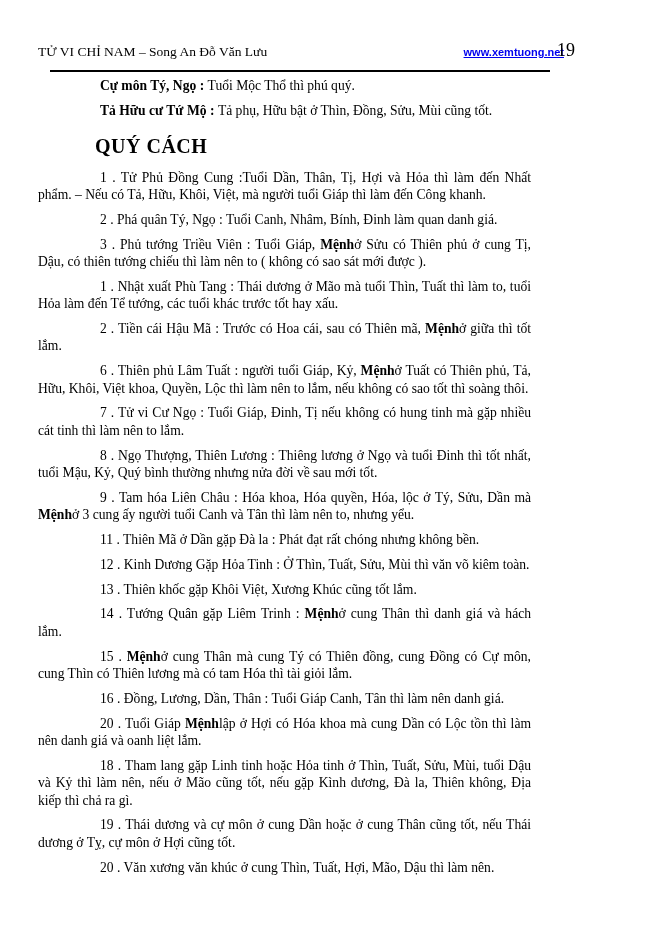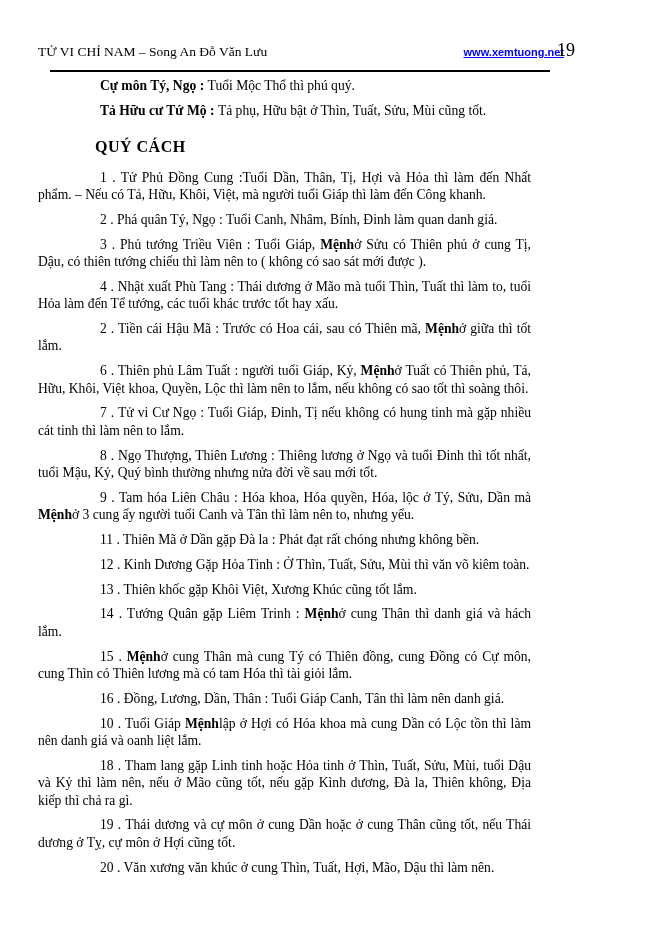--- a/index.html
+++ b/index.html
@@ -65,21 +65,21 @@
   }
   .para {
     margin: 0 0 7.4px 0;
     text-indent: 62px;
     text-align: justify;
   }
   .b {
     font-weight: bold;
   }
   .section-heading {
-    font-size: 16px;
+    font-size: 20px;
     font-weight: bold;
     margin: 19px 0 13px 57px;
     letter-spacing: 0.5px;
   }
 </style>
 </head>
 <body>
 
 <div class="page">
 
@@ -88,39 +88,39 @@
     <span class="header-right">
       <a class="site-link">www.xemtuong.net</a><span class="page-number">19</span>
     </span>
   </div>
 
   <hr class="header-rule">
 
   <div class="content">
     <div id="intro-container">
         <p class="para"><span class="b">Cự môn Tý, Ngọ : </span><span class="">Tuổi Mộc Thổ thì phú quý.</span></p>
-        <p class="para"><span class="b">Tả Hữu cư Tứ Mộ : </span><span class="">Tả phụ, Hữu bật ở Thìn, Tuất, Sửu, Mùi cũng tốt.</span></p>
+        <p class="para"><span class="b">Tả Hữu cư Tứ Mộ : </span><span class="">Tả phụ, Hữu bật ở Thìn, Đồng, Sửu, Mùi cũng tốt.</span></p>
       </div>
     <h1 class="section-heading">QUÝ CÁCH</h1>
     <div id="items-container">
         <p class="para"><span class="">1 . Tử Phủ Đồng Cung :Tuổi Dần, Thân, Tị, Hợi và Hỏa thì làm đến Nhất phẩm. – Nếu có Tả, Hữu, Khôi, Việt, mà người tuổi Giáp thì làm đến Công khanh.</span></p>
         <p class="para"><span class="">2 . Phá quân Tý, Ngọ : Tuổi  Canh, Nhâm, Bính, Đinh làm quan danh giá.</span></p>
         <p class="para"><span class="">3 . Phủ tướng Triều Viên :  Tuổi Giáp, </span><span class="b">Mệnh</span><span class="">ở Sửu có Thiên phủ ở cung Tị, Dậu, có thiên tướng chiếu thì làm nên to ( không có sao sát mới được ).</span></p>
-        <p class="para"><span class="">4 . Nhật xuất Phù Tang : Thái dương ở Mão mà tuổi Thìn, Tuất thì làm to, tuổi Hỏa làm đến Tể tướng, các tuổi khác trước tốt hay xấu.</span></p>
+        <p class="para"><span class="">1 . Nhật xuất Phù Tang : Thái dương ở Mão mà tuổi Thìn, Tuất thì làm to, tuổi Hỏa làm đến Tể tướng, các tuổi khác trước tốt hay xấu.</span></p>
         <p class="para"><span class="">2 . Tiền cái Hậu Mã : Trước có Hoa cái, sau có Thiên mã, </span><span class="b">Mệnh</span><span class="">ở giữa thì tốt lắm.</span></p>
         <p class="para"><span class="">6 . Thiên phủ Lâm Tuất : người tuổi Giáp, Kỷ, </span><span class="b">Mệnh</span><span class="">ở Tuất có Thiên phủ, Tả, Hữu, Khôi, Việt khoa, Quyền, Lộc thì làm nên to lắm, nếu không có sao tốt thì soàng thôi.</span></p>
         <p class="para"><span class="">7 . Tử vi Cư Ngọ : Tuổi Giáp, Đinh, Tị nếu không có hung tinh mà gặp nhiều cát tinh thì làm nên to lắm.</span></p>
         <p class="para"><span class="">8 . Ngọ Thượng, Thiên Lương : Thiêng lương ở Ngọ và tuổi Đinh thì tốt nhất, tuổi Mậu, Kỷ, Quý bình thường nhưng nửa đời về sau mới tốt.</span></p>
         <p class="para"><span class="">9 . Tam hóa Liên Châu : Hóa khoa, Hóa quyền, Hóa, lộc ở Tý, Sửu, Dần mà </span><span class="b">Mệnh</span><span class="">ở 3 cung ấy người tuổi Canh và Tân thì làm nên to, nhưng yểu.</span></p>
         <p class="para"><span class="">11 . Thiên Mã ở Dần gặp Đà la : Phát đạt rất chóng nhưng không bền.</span></p>
         <p class="para"><span class="">12 . Kinh Dương Gặp Hỏa Tinh : Ở Thìn, Tuất, Sửu, Mùi thì văn võ kiêm toàn.</span></p>
         <p class="para"><span class="">13 . Thiên khốc gặp Khôi Việt, Xương Khúc cũng tốt lắm.</span></p>
         <p class="para"><span class="">14 . Tướng Quân gặp Liêm Trinh : </span><span class="b">Mệnh</span><span class="">ở cung Thân thì danh giá và hách lắm.</span></p>
         <p class="para"><span class="">15 . </span><span class="b">Mệnh</span><span class="">ở cung Thân mà cung Tý có Thiên đồng, cung Đồng có Cự môn, cung Thìn có Thiên lương mà có tam Hóa thì tài giỏi lắm.</span></p>
         <p class="para"><span class="">16 . Đồng, Lương, Dần, Thân : Tuổi Giáp Canh, Tân thì làm nên danh giá.</span></p>
-        <p class="para"><span class="">10 . Tuổi Giáp </span><span class="b">Mệnh</span><span class="">lập ở Hợi có Hóa khoa mà cung Dần có Lộc tồn thì làm nên danh giá và oanh liệt lắm.</span></p>
+        <p class="para"><span class="">20 . Tuổi Giáp </span><span class="b">Mệnh</span><span class="">lập ở Hợi có Hóa khoa mà cung Dần có Lộc tồn thì làm nên danh giá và oanh liệt lắm.</span></p>
         <p class="para"><span class="">18 . Tham lang gặp  Linh tinh hoặc Hỏa tinh ở Thìn, Tuất, Sửu, Mùi, tuổi Dậu và Kỷ thì làm nên, nếu ở Mão cũng tốt, nếu gặp Kình dương, Đà la, Thiên không, Địa kiếp thì chả ra gì.</span></p>
         <p class="para"><span class="">19 . Thái dương và cự môn ở cung Dần hoặc ở cung Thân cũng tốt, nếu Thái dương ở Tỵ, cự môn ở Hợi cũng tốt.</span></p>
         <p class="para"><span class="">20 . Văn xương văn khúc ở cung Thìn, Tuất, Hợi, Mão, Dậu thì làm nên.</span></p>
       </div>
   </div>
 
 </div>
 
 </body></html>

